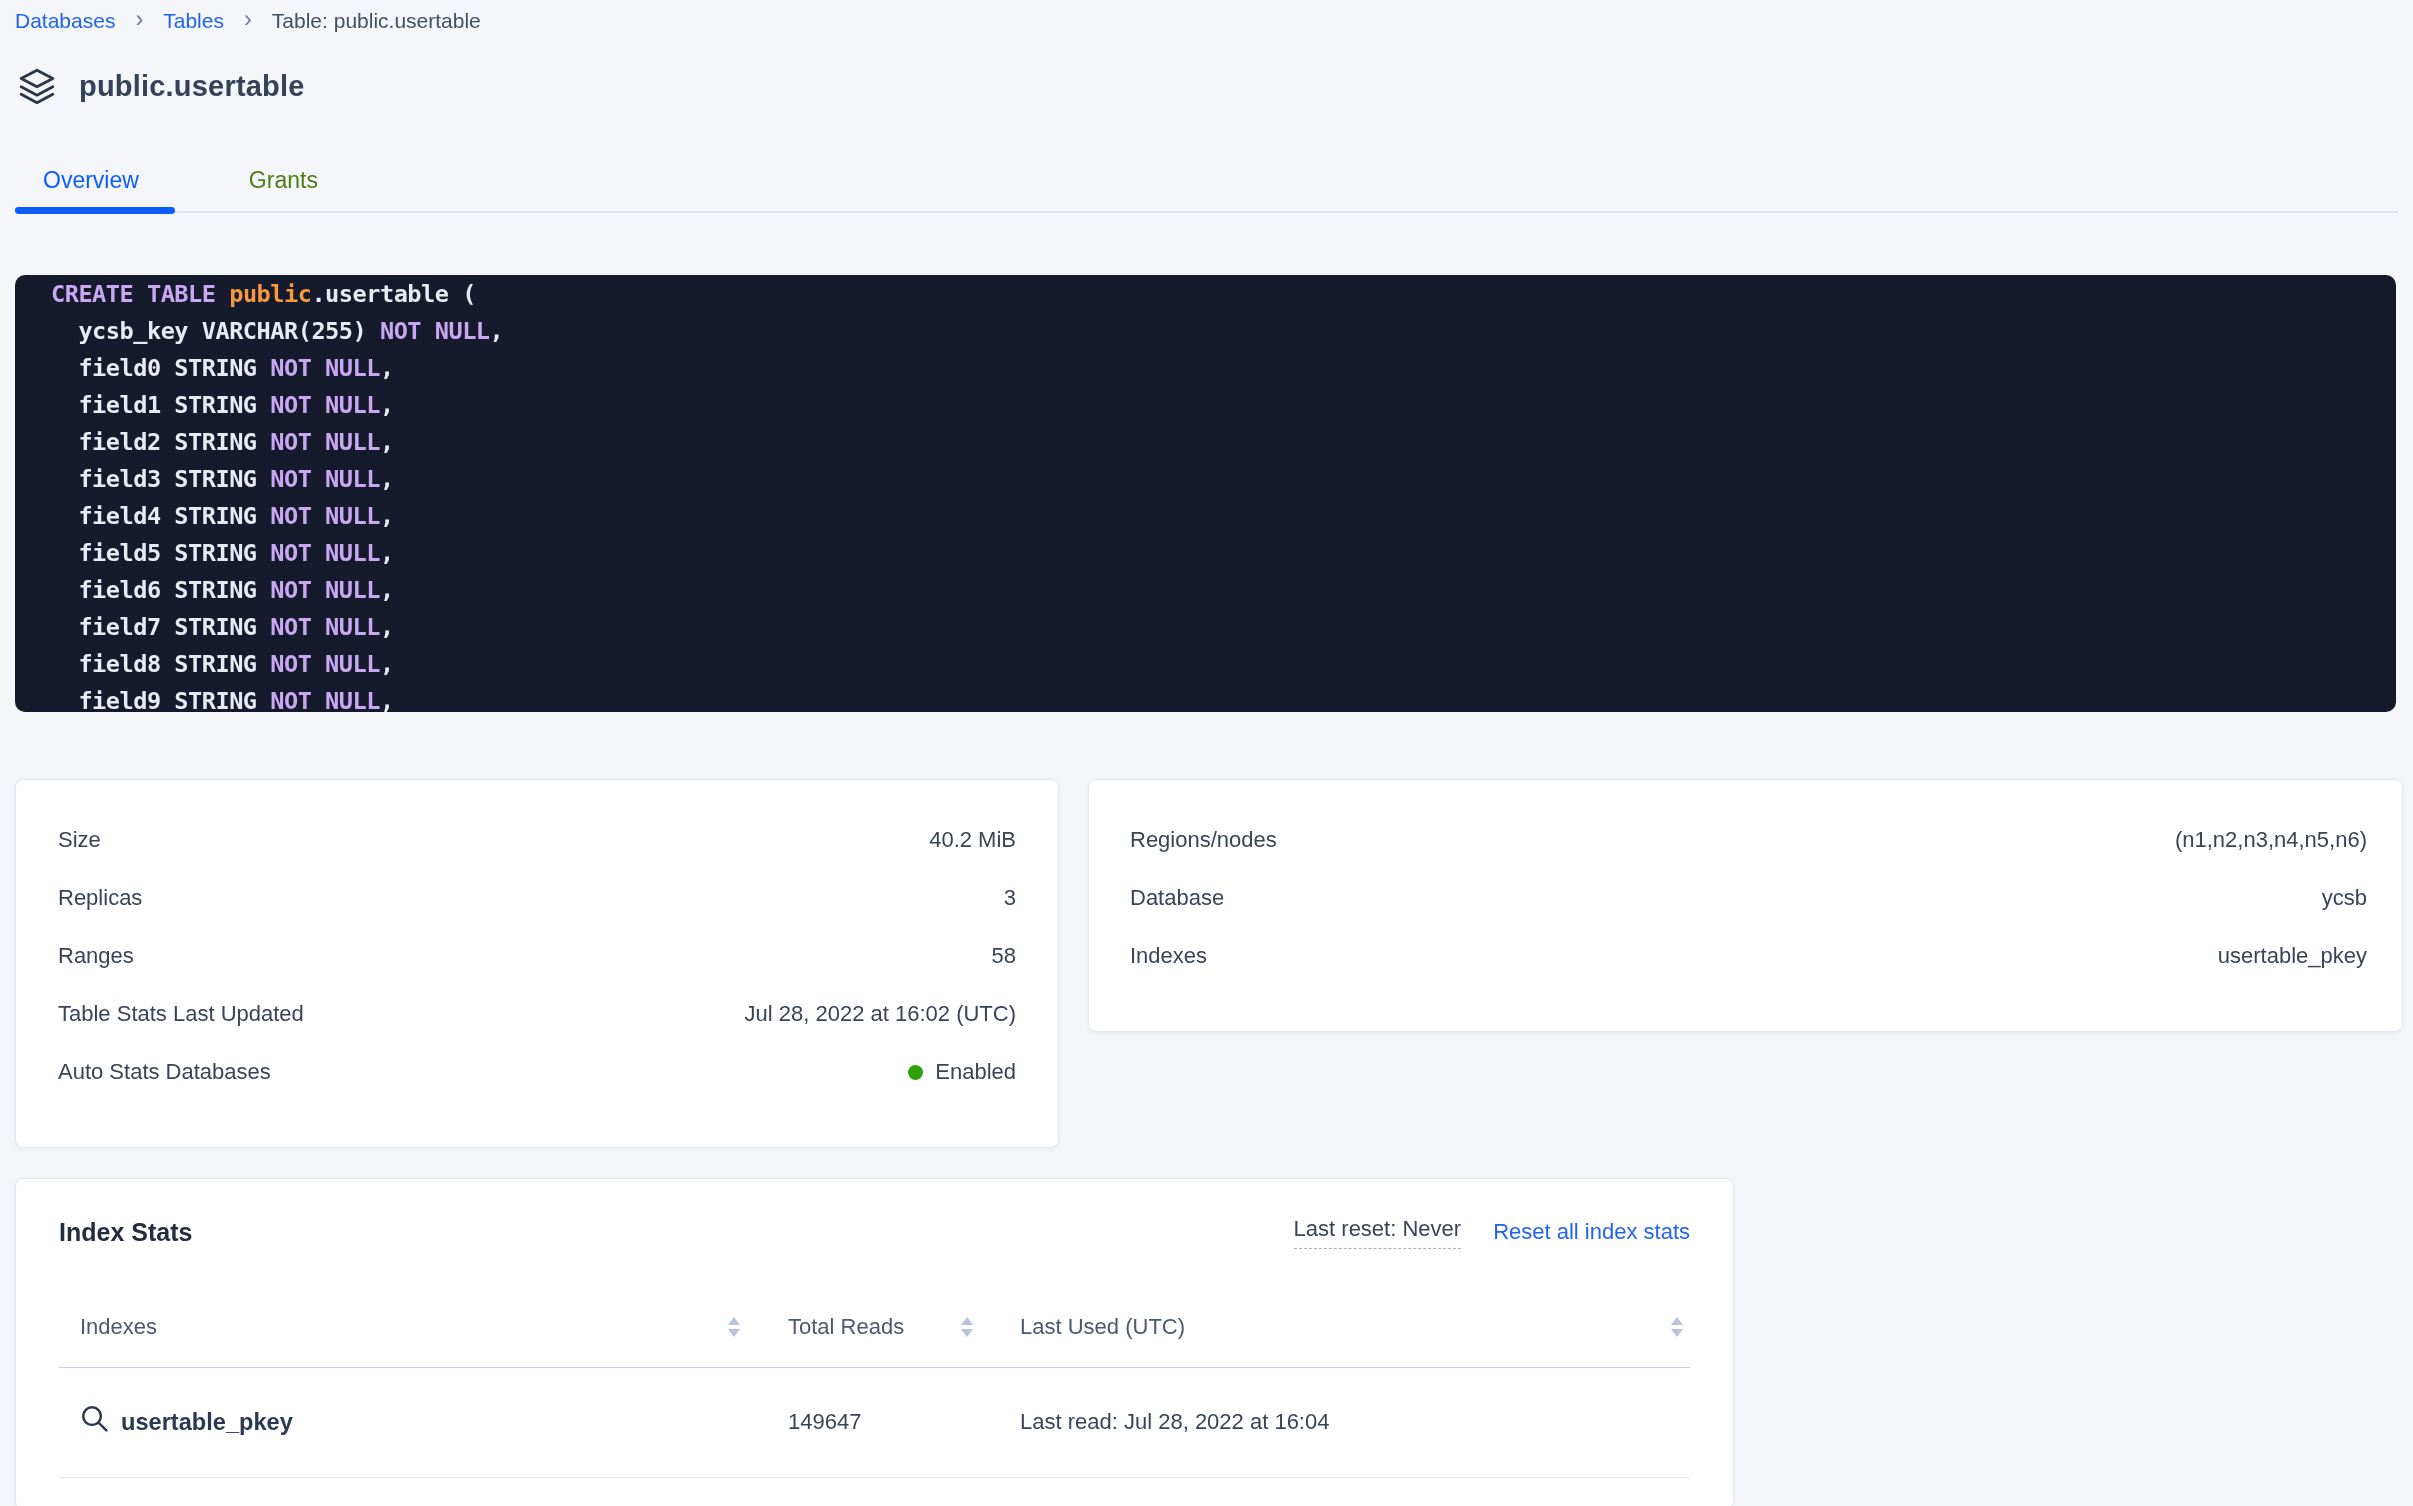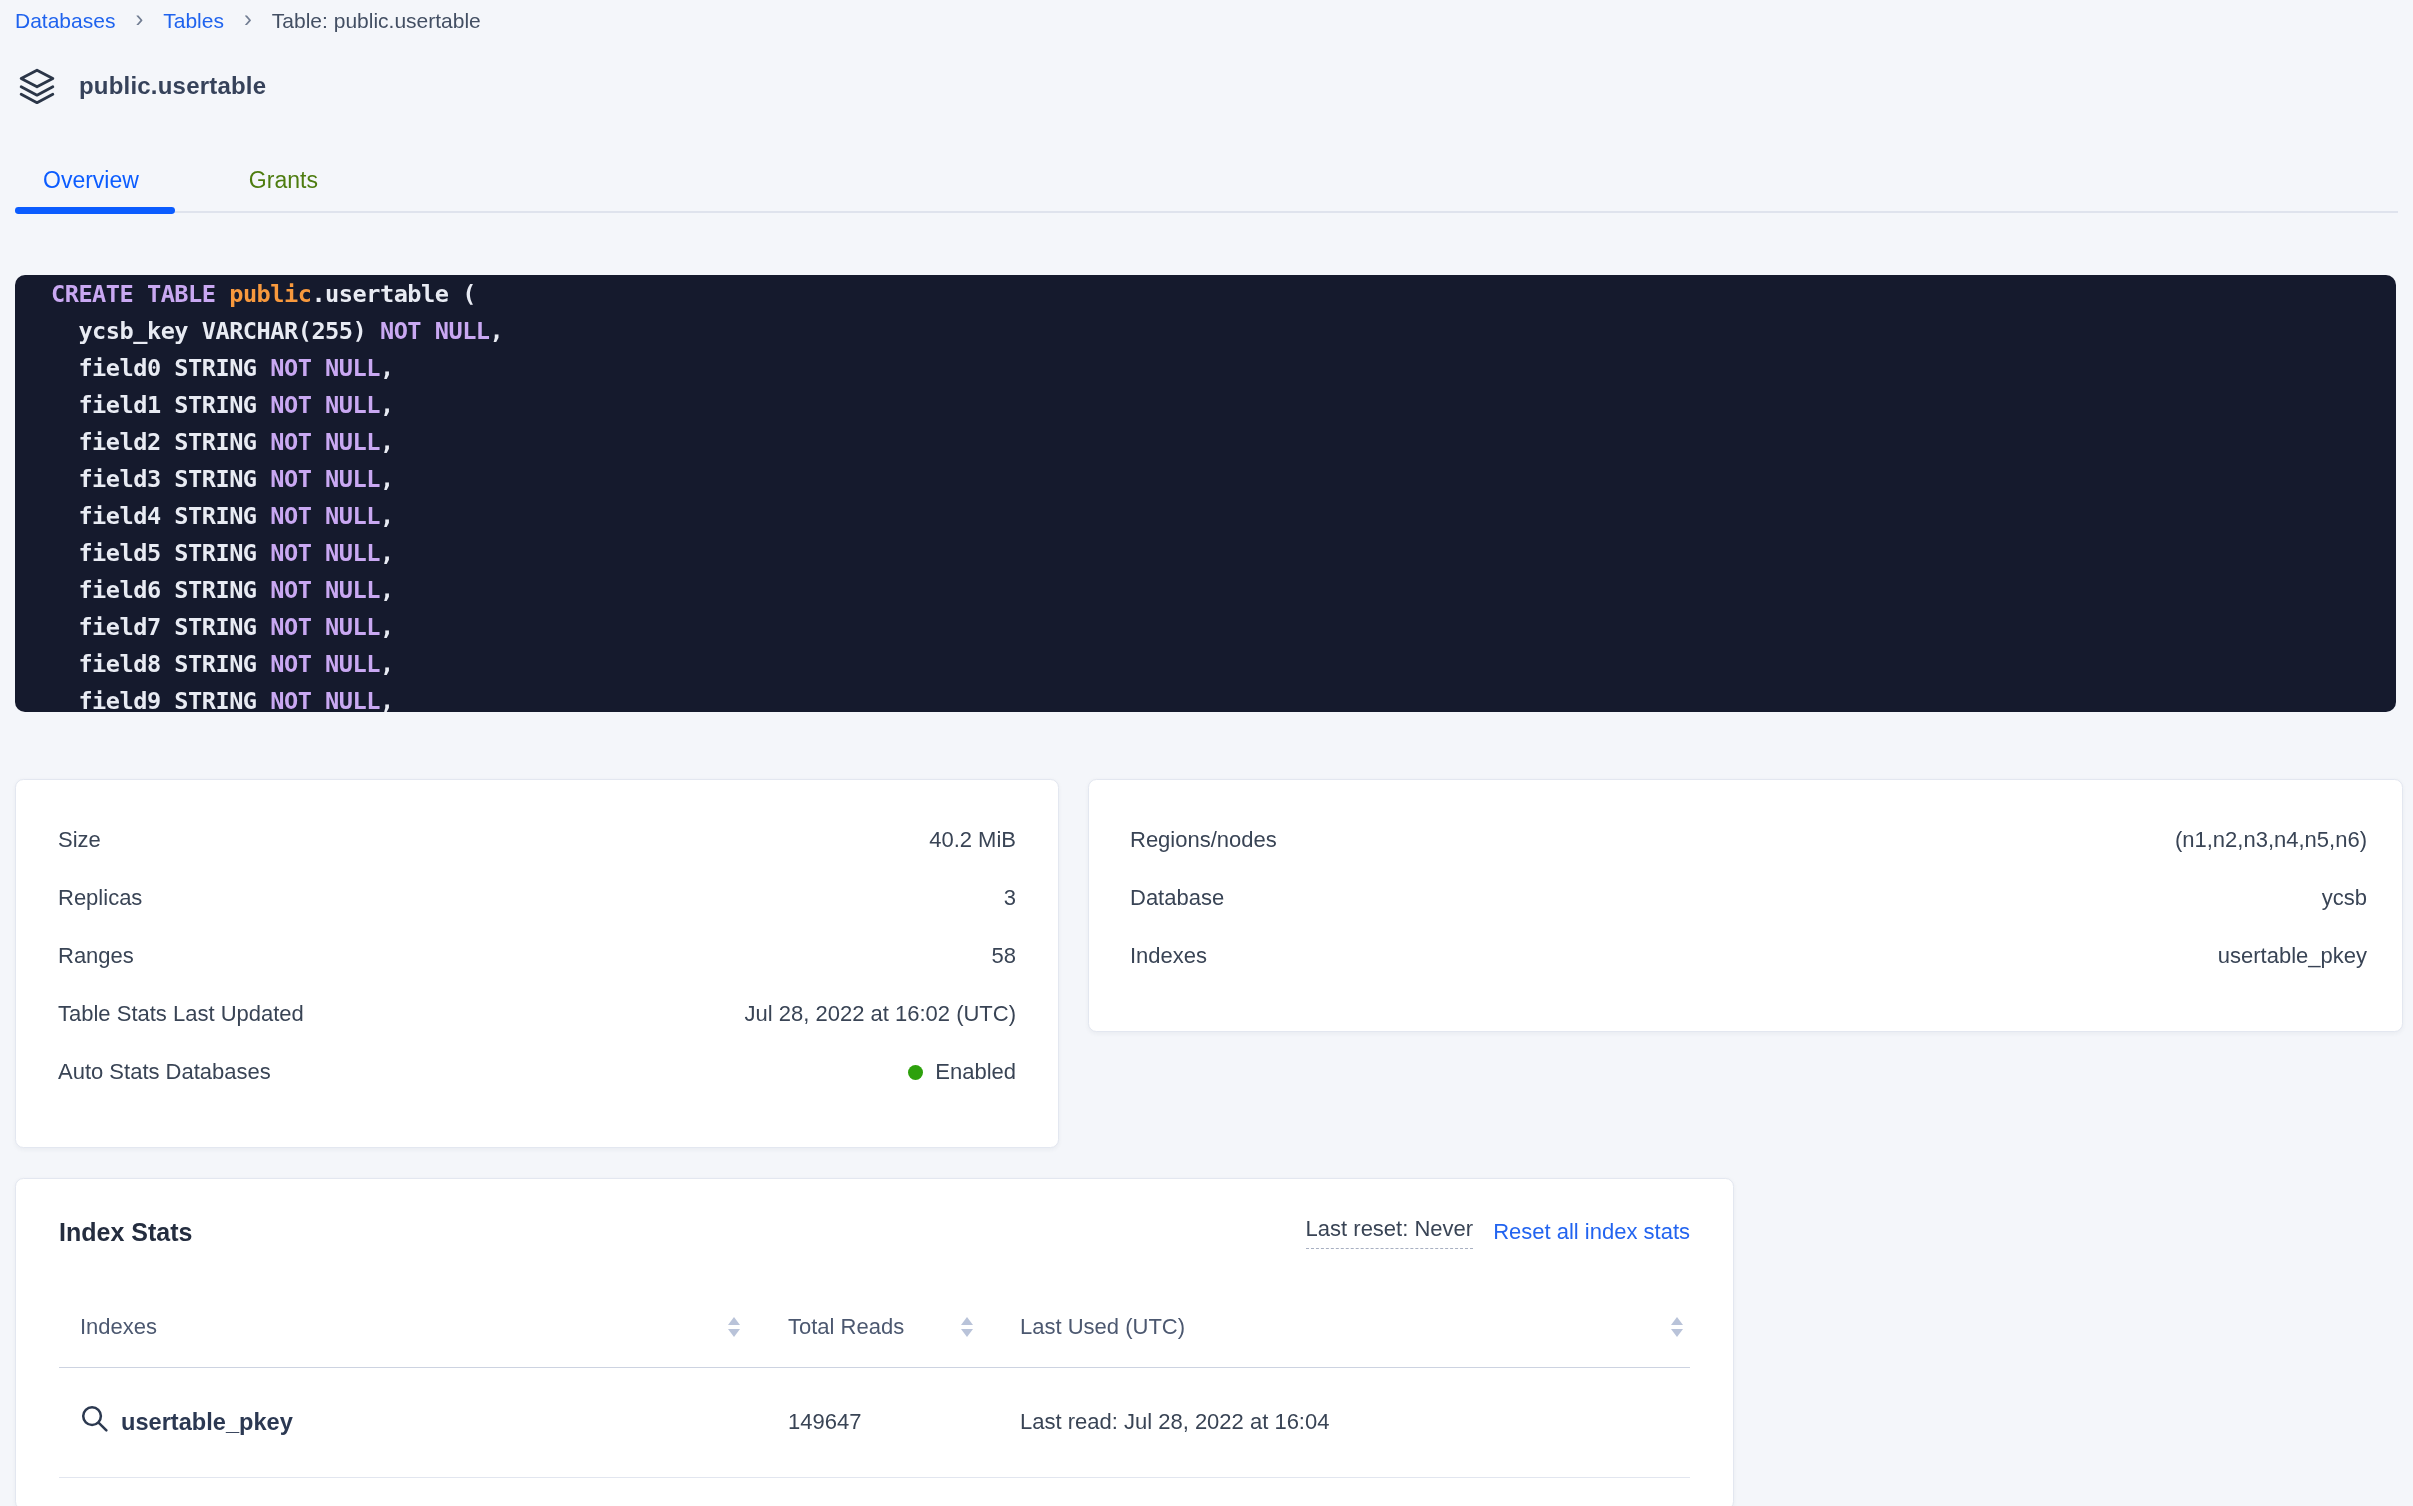--- a/index.html
+++ b/index.html
@@ -18,21 +18,21 @@
     font-size:21px;line-height:32px;
   }
   .crumb-link{color:#1f63ee;cursor:pointer;text-decoration:none;}
   .crumb-sep{color:#717d92;font-size:23.6px;line-height:29px;transform:translateY(-1.7px);}
   .crumb-current{color:#434f63;}
   
   .title-row{
     position:absolute;left:17px;top:66px;
     display:flex;align-items:center;gap:22px;
   }
-  .title-text{font-size:24px;font-weight:700;color:#36425a;letter-spacing:0.2px;}
+  .title-text{font-size:29px;font-weight:700;color:#36425a;letter-spacing:0.2px;}
   
   .tabs{
     position:absolute;left:15px;top:159px;
     display:flex;gap:54px;
   }
   .tab{
     padding:0 28px;height:42px;display:flex;align-items:center;
     font-size:23px;cursor:pointer;
   }
   .tab.active{color:#0b5cff;}
@@ -81,21 +81,21 @@
     width:15px;height:15px;border-radius:50%;background:#2da10c;
     display:inline-block;margin-right:11.8px;
   }
   
   .card-index{left:15px;top:1162px;width:1719px;height:332px;}
   .index-head{
     position:absolute;left:43px;right:43px;top:34px;height:39px;
     display:flex;align-items:center;justify-content:space-between;
   }
   .index-title{font-size:25px;font-weight:700;color:#242d3f;}
-  .index-controls{display:flex;align-items:center;gap:20px;font-size:22px;}
+  .index-controls{display:flex;align-items:center;gap:32px;font-size:22px;}
   .last-reset{
     color:#394455;padding-bottom:5.9px;
     border-bottom:1.7px dashed #a8b0c2;cursor:default;
   }
   .reset-link{color:#2264f0;cursor:pointer;}
   .thead{
     position:absolute;left:43px;right:43px;top:108px;height:80px;
     border-bottom:1.7px solid #cdd3e1;
   }
   .thead,.trow{font-size:22px;}

